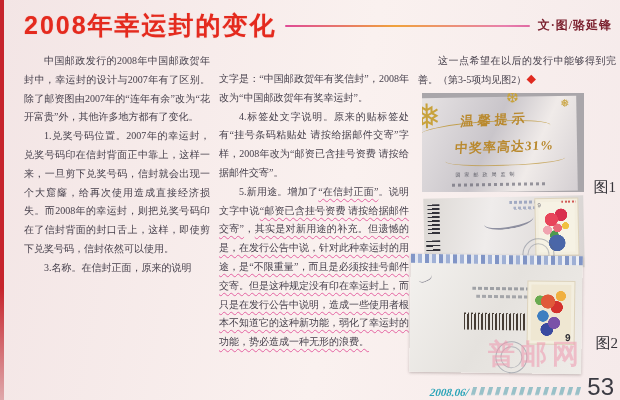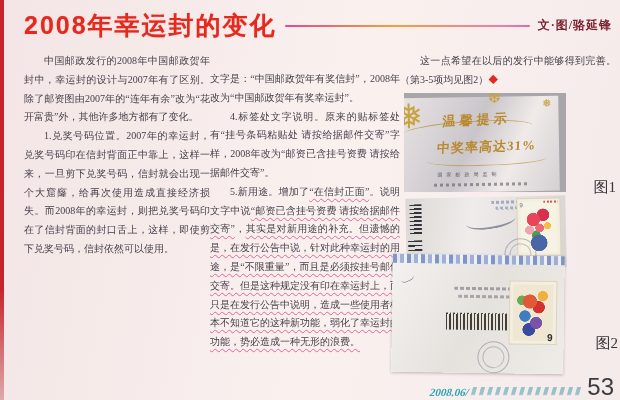--- a/index.html
+++ b/index.html
@@ -9,21 +9,21 @@
   .spine{position:absolute;left:0;top:0;width:4px;height:100%;
          background:linear-gradient(180deg,#c6242c 0%,#c6242c 72%,#dfa9ac 100%);}
   
   .header{position:absolute;left:24px;top:9px;right:8px;display:flex;align-items:center;gap:8px;}
   .title{font-family:"Liberation Sans",sans-serif;font-weight:bold;font-size:25px;
          color:#e42a1e;letter-spacing:2px;white-space:nowrap;text-shadow:0 0 1px rgba(228,42,30,.4);}
   .rule{flex:1;height:2px;border-radius:1px;
         background:linear-gradient(90deg,#df4a97,#f0a23c 45%,#e87fae 90%,#e06aa2);}
   .byline{font-size:12px;color:#7c2230;white-space:nowrap;letter-spacing:1px;font-weight:bold;}
   
-  .content{position:absolute;left:24px;top:52px;right:4px;bottom:4px;display:flex;}
+  .content{position:absolute;left:24px;top:52px;right:4px;bottom:4px;display:flex;gap:9px;}
   .col{font-size:10px;line-height:1.88;color:#46404c;text-align:justify;}
   .col p{margin:0;text-indent:2em;}
   .col p.noindent{text-indent:0;}
   .col1{width:186px;}
   .col2{width:190px;margin-top:18px;}
   .col3{flex:1;position:relative;}
   .u{text-decoration-line:underline;text-decoration-style:wavy;text-decoration-color:#e463a2;
      text-decoration-thickness:1px;text-underline-offset:3px;}
   .accent{color:#e02a20;}
   
@@ -122,20 +122,21 @@
   <div class="header">
     <div class="title">2008年幸运封的变化</div>
     <div class="rule"></div>
     <div class="byline">文·图/骆延锋</div>
   </div>
 
   <div class="content">
     <div class="col col1">
         <p><span>中国邮政发行的2008年中国邮政贺年封中，幸运封的设计与2007年有了区别。除了邮资图由2007年的“连年有余”改为“花开富贵”外，其他许多地方都有了变化。</span></p>
         <p><span>1.兑奖号码位置。2007年的幸运封，兑奖号码印在信封背面正中靠上，这样一来，一旦剪下兑奖号码，信封就会出现一个大窟窿，给再次使用造成直接经济损失。而2008年的幸运封，则把兑奖号码印在了信封背面的封口舌上，这样，即使剪下兑奖号码，信封依然可以使用。</span></p>
+        <p><span>3.名称。在信封正面，原来的说明</span></p>
       </div>
     <div class="col col2">
         <p class="noindent"><span>文字是：“中国邮政贺年有奖信封”，2008年改为“中国邮政贺年有奖幸运封”。</span></p>
         <p><span>4.标签处文字说明。原来的贴标签处有“挂号条码粘贴处 请按给据邮件交寄”字样，2008年改为“邮资已含挂号资费 请按给据邮件交寄”。</span></p>
         <p><span>5.新用途。增加了</span><span class="u">“在信封正面”</span><span>。说明文字中说</span><span class="u">“邮资已含挂号资费 请按给据邮件交寄”</span><span>，</span><span class="u">其实是对新用途的补充。但遗憾的是，在发行公告中说，针对此种幸运封的用途，是“不限重量”，而且是必须按挂号邮件交寄。但是这种规定没有印在幸运封上，而只是在发行公告中说明，造成一些使用者根本不知道它的这种新功能，弱化了幸运封的功能，势必造成一种无形的浪费。</span></p>
       </div>
     <div class="col col3">
       <div>
           <p><span>这一点希望在以后的发行中能够得到完善。（第3-5项均见图2）</span><span class="accent">◆</span></p>
         </div>
@@ -181,19 +182,20 @@
             <div class="stamp-art-b"></div>
             <div class="stamp-val-b">9</div>
           </div>
           <div class="postmark pm-b"></div>
         </div>
         <div class="fig-label fig2-label">图2</div>
       </div>
     </div>
   </div>
 
+  <div class="watermark">普邮网</div>
 
   <div class="footer">
     <div class="issue">2008.06/</div>
     <div class="masthead-blur"></div>
     <div class="pageno">53</div>
   </div>
 </div>
 
 </body></html>

